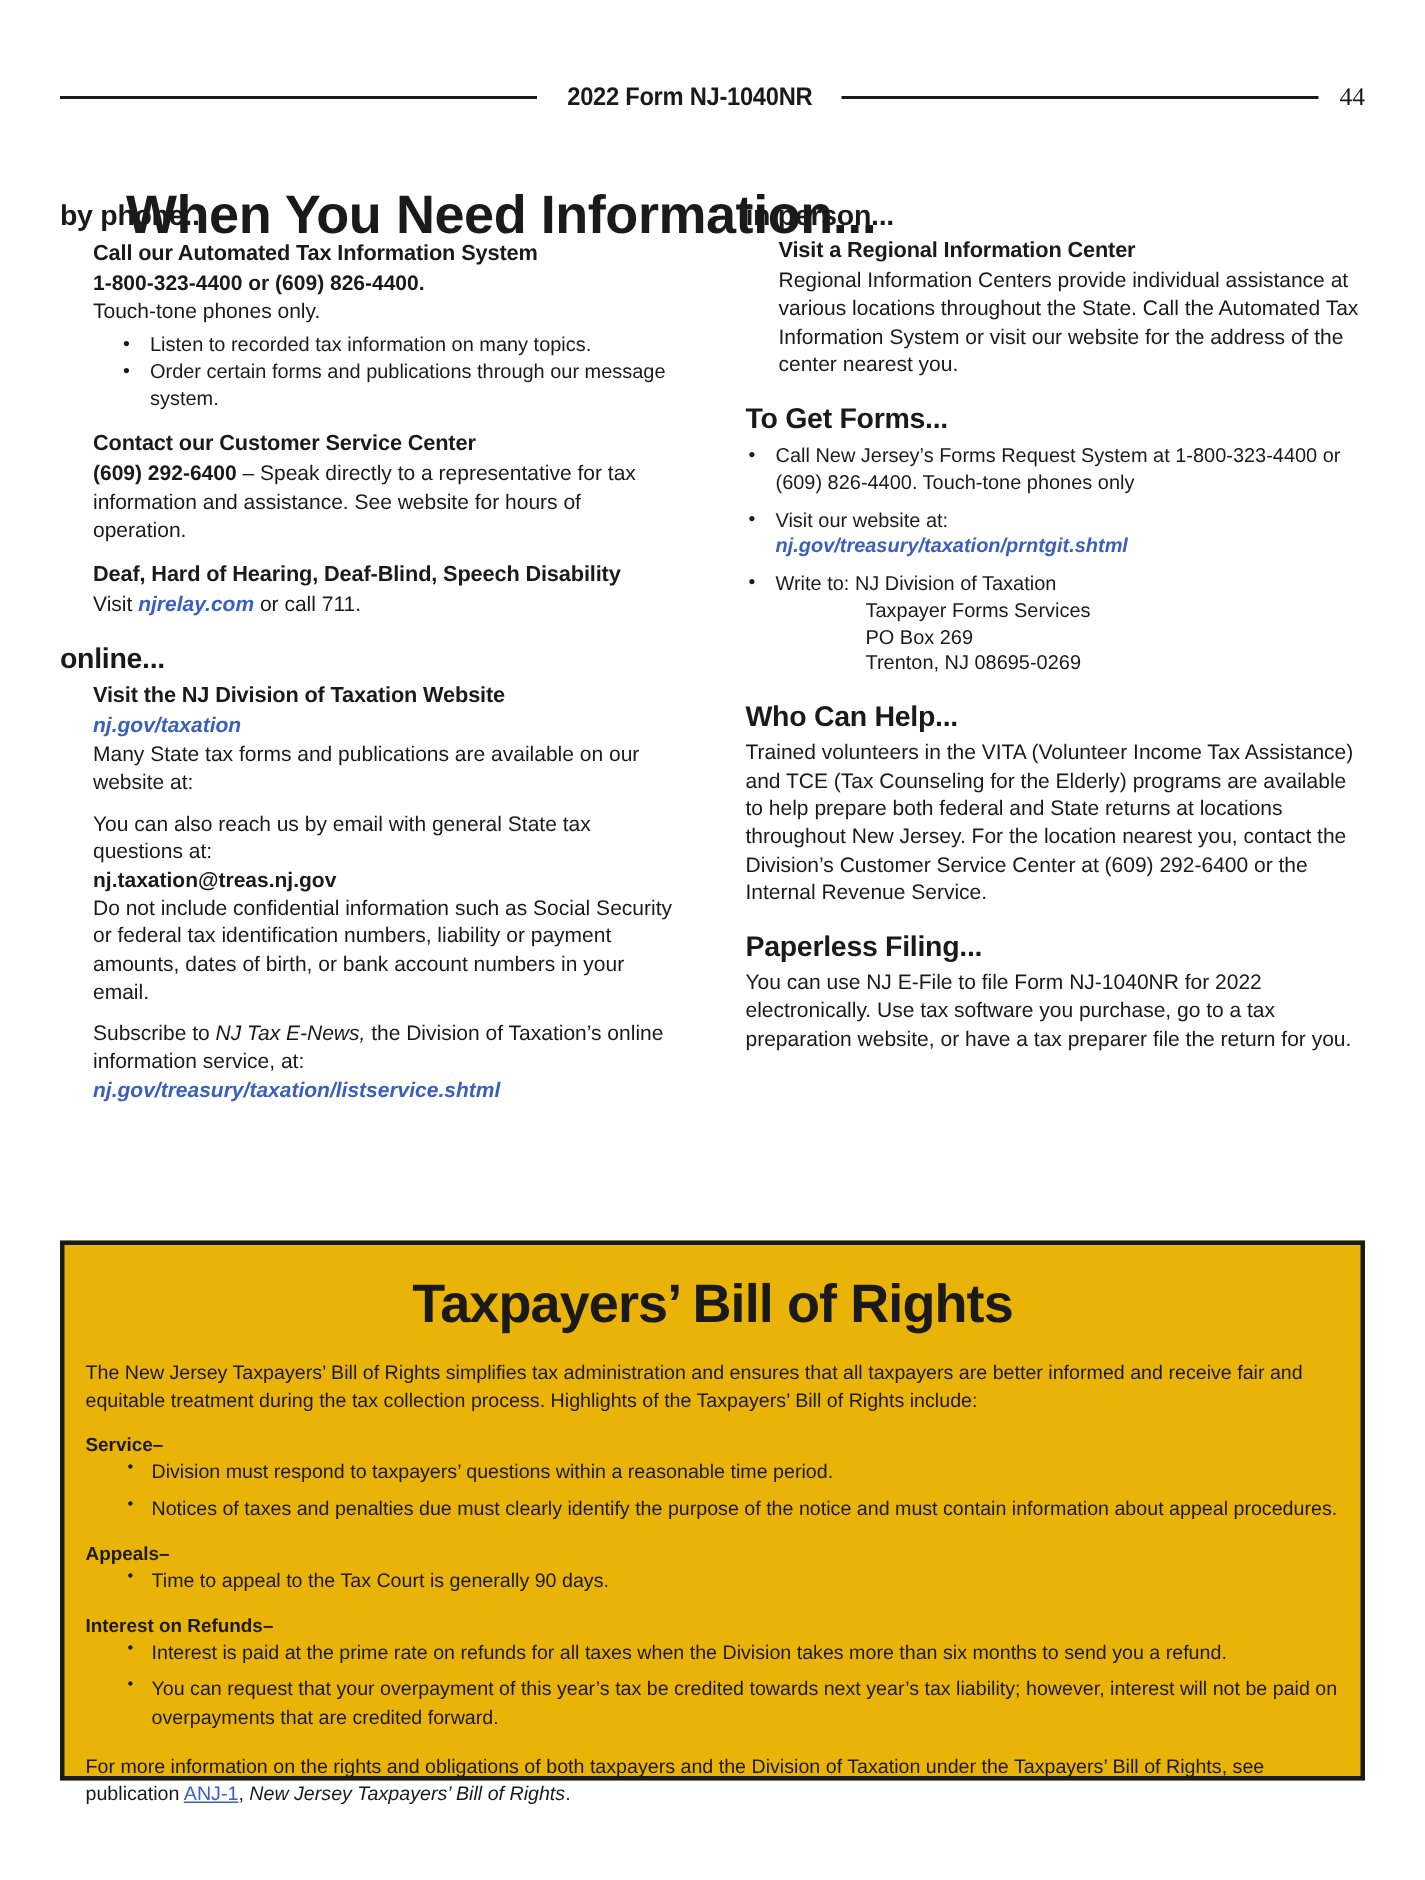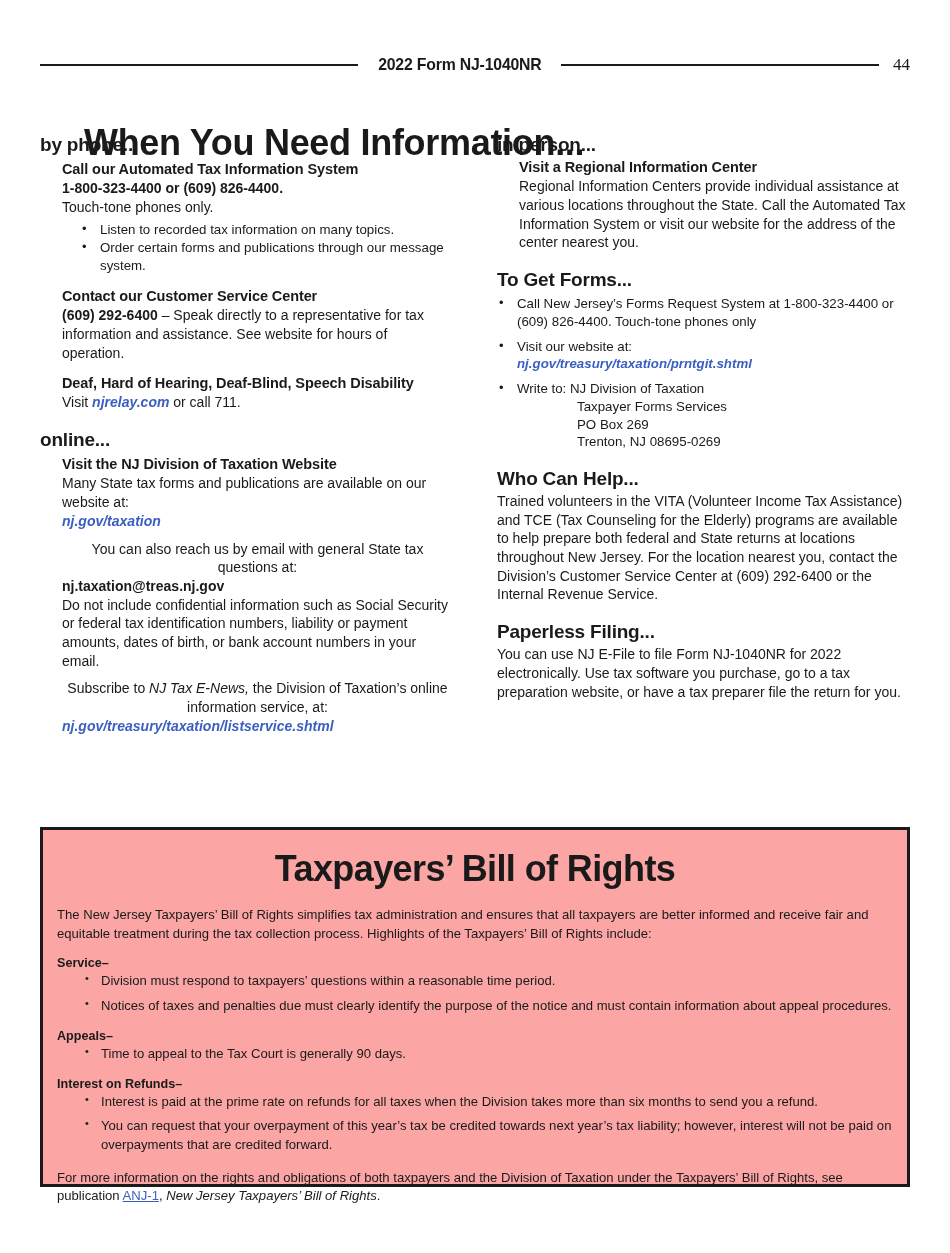--- a/index.html
+++ b/index.html
@@ -84,21 +84,21 @@
     line-height: 1.26;
     margin: 0 0 1px 0;
     letter-spacing: -0.1px;
   }
   .body-text {
     font-size: 14px;
     line-height: 1.335;
     margin: 0;
   }
   .spaced { margin-top: 12px; }
-  .spaced-sm { margin-top: 9px; text-align: center; }
+  .spaced-sm { margin-top: 9px; }
   .spaced-lg { margin-top: 17px; }
   .bold { font-weight: bold; }
   .ital { font-style: italic; }
   .link {
     color: #3a5fc0;
     font-weight: bold;
     font-style: italic;
   }
   .link-plain {
     color: #3a5fc0;
@@ -131,21 +131,21 @@
   .col.right ul.dots { padding-left: 2px; }
 
   
   .bor-box {
     position: absolute;
     left: 40px;
     top: 827px;
     width: 870px;
     height: 360px;
     border: 3px solid #1a1a1a;
-    background: #fca5a5;
+    background: #eab308;
     padding: 14px 14px 10px 14px;
   }
   .bor-title {
     text-align: center;
     font-size: 36px;
     font-weight: bold;
     letter-spacing: -0.6px;
     margin: 4px 0 16px 0;
   }
   .bor-text {
@@ -218,22 +218,22 @@
 
     <div class="sub-block spaced">
       <div class="sub-head">Deaf, Hard of Hearing, Deaf-Blind, Speech Disability</div>
       <p class="body-text"><span>Visit </span><span class="link">njrelay.com</span><span> or call 711.</span></p>
     </div>
 
     <h2 class="section-head spaced-lg">online...</h2>
 
     <div class="sub-block">
       <div class="sub-head">Visit the NJ Division of Taxation Website</div>
+      <p class="body-text link">nj.gov/taxation</p>
       <p class="body-text">Many State tax forms and publications are available on our website at:</p>
-      <p class="body-text link">nj.gov/taxation</p>
 
       <p class="body-text spaced-sm">You can also reach us by email with general State tax questions at:</p>
       <p class="body-text bold">nj.taxation@treas.nj.gov</p>
       <p class="body-text">Do not include confidential information such as Social Security or federal tax identification numbers, liability or payment amounts, dates of birth, or bank account numbers in your email.</p>
 
       <p class="body-text spaced-sm"><span>Subscribe to </span><span class="ital">NJ Tax E-News,</span><span> the Division of Taxation’s online information service, at:</span></p>
       <p class="body-text link">nj.gov/treasury/taxation/listservice.shtml</p>
     </div>
   </div>
 

